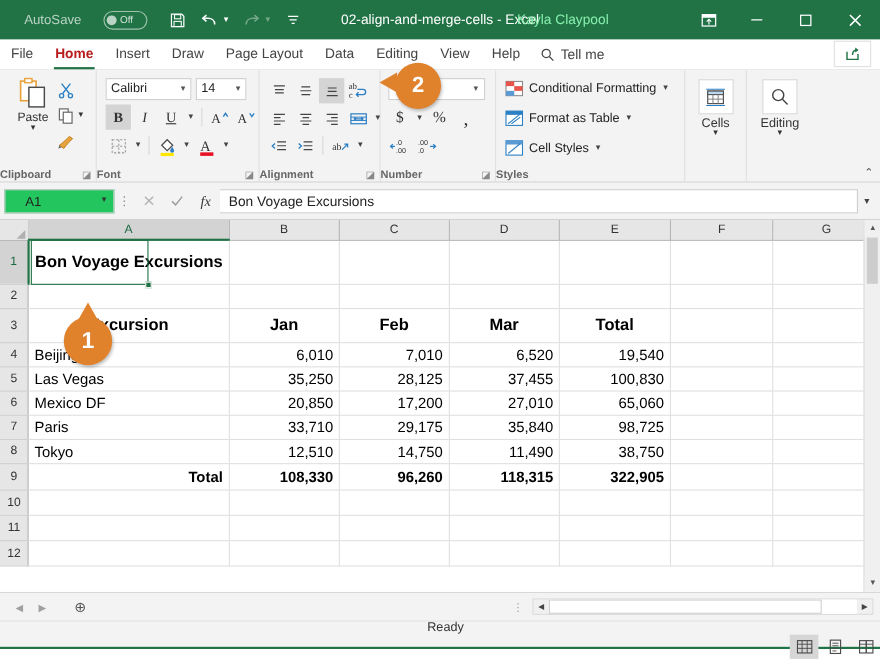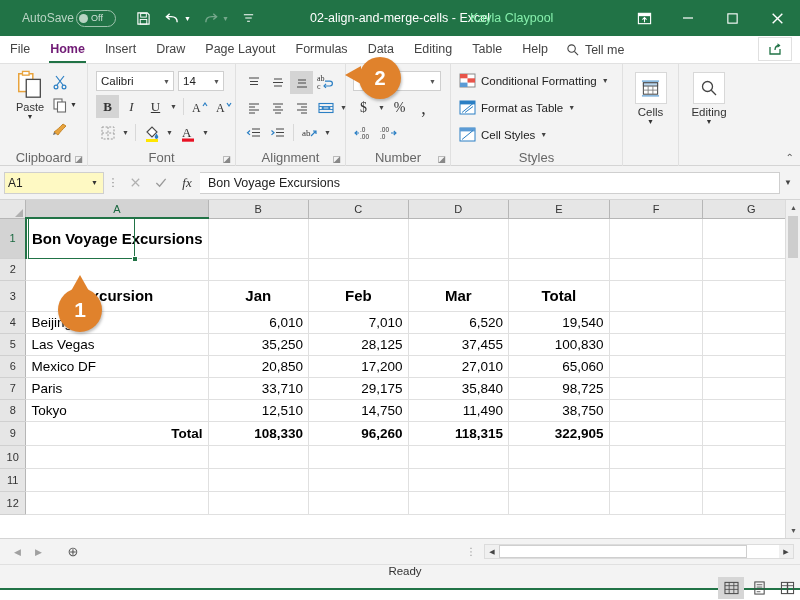--- a/index.html
+++ b/index.html
@@ -7,21 +7,21 @@
     width:800px; height:600px; overflow:hidden;
     font-family:"Liberation Sans", sans-serif;
     background:#fff; position:relative;
     -webkit-font-smoothing:antialiased;
   }
   
   .titlebar {
     height:36px; background:#217346; color:#fff;
     display:flex; align-items:center; position:relative;
   }
-  .autosave-wrap { display:flex; align-items:center; margin-left:22px; gap:2px; }
+  .autosave-wrap { display:flex; align-items:center; margin-left:22px; gap:20px; }
   .autosave-label { font-size:12px; color:#b9d4c4; }
   .toggle {
     width:40px; height:17px; border-radius:9px; border:1px solid #9ec3ad;
     display:flex; align-items:center; padding:0 2px; gap:3px;
   }
   .toggle .knob { width:9px; height:9px; border-radius:50%; background:#b9d4c4; }
   .toggle .off { font-size:9px; color:#cfe2d7; }
   .qat { display:flex; align-items:center; gap:3px; margin-left:14px; }
   .qat-btn {
     width:26px; height:26px; display:flex; align-items:center; justify-content:center;
@@ -46,40 +46,40 @@
   
   .tabbar {
     height:28px; background:#fff; display:flex; align-items:flex-end;
     border-bottom:1px solid #e1e1e1; position:relative;
   }
   .tab {
     padding:0 10px; height:27px; line-height:27px; font-size:12.5px; color:#444;
     position:relative;
   }
   .tab.file { color:#444; }
-  .tab.active { color:#701a75; font-weight:bold; }
+  .tab.active { color:#b91c1c; font-weight:bold; }
   .tab.active:after {
     content:''; position:absolute; left:9px; right:9px; bottom:0;
     height:2.5px; background:#217346;
   }
   .tellme { display:flex; align-items:center; gap:6px; padding:0 8px; height:27px; color:#444; font-size:12.5px;}
   .share-btn {
     position:absolute; right:8px; bottom:2px; width:34px; height:24px;
     border:1px solid #e0e0e0; background:#fff;
     display:flex; align-items:center; justify-content:center;
   }
   
   .ribbon {
     height:102px; background:#f3f3f3; border-bottom:1px solid #d4d4d4;
     display:flex; position:relative;
   }
   .rgroup { position:relative; height:102px; border-right:1px solid #e0e0e0; }
   .rgroup-label {
-    position:absolute; bottom:1px; width:100%; text-align:center;
-    font-size:13px; color:#666;
+    position:absolute; bottom:1px; width:100%; 
+    font-size:10px; color:#666;font-weight:bold;
   }
   .rgroup-launcher {
     position:absolute; bottom:2px; right:4px; font-size:9px; color:#888;
   }
   
   .g-clip { width:88px; }
   .paste-btn {
     position:absolute; left:8px; top:6px; width:44px; text-align:center;
   }
   .paste-lbl { font-size:11px; color:#333; margin-top:1px;}
@@ -138,22 +138,22 @@
   .bigbtn .bx {
     width:32px; height:32px; border:1px solid #d8d8d8; background:#fff;
     margin:0 auto; display:flex; align-items:center; justify-content:center;
   }
   .bigbtn .bl { font-size:11.5px; color:#333; margin-top:2px; }
   .bigbtn .bc { font-size:7px; color:#333; }
   .ribbon-collapse { position:absolute; right:6px; bottom:2px; font-size:10px; color:#555; }
   
   .fbar { height:34px; background:#f3f3f3; display:flex; align-items:center; padding:0 4px; border-bottom:1px solid #d4d4d4;}
   .namebox {
-    width:100px; height:22px; background:#fef9c3; border:1px solid #cfcfcf;
-    display:flex; align-items:center; padding-left:3px; font-size:12px; color:#222;
+    width:100px; height:22px; background:#22c55e; border:1px solid #cfcfcf;
+    display:flex; align-items:center; padding-left:18px; font-size:12px; color:#222;
   }
   .namebox .cr { margin-left:auto; margin-right:5px; font-size:7px; color:#333; }
   .fb-dots { width:18px; text-align:center; color:#888; font-size:11px; letter-spacing:0;}
   .fb-icons { display:flex; align-items:center; gap:0px; }
   .fb-ic { width:26px; height:22px; display:flex; align-items:center; justify-content:center; font-size:13px;}
   .fb-input {
     flex:1; height:22px; background:#fff; border:1px solid #cfcfcf; border-left:none;
     display:flex; align-items:center; padding-left:8px; font-size:12.5px; color:#222;
     margin-left:0px;
   }
@@ -324,24 +324,23 @@
     </span>
   </div>
 </div>
 
 <div class="tabbar">
   <div class="tab file">File</div>
   <div class="tab active">Home</div>
   <div class="tab">Insert</div>
   <div class="tab">Draw</div>
   <div class="tab">Page Layout</div>
-  <div class="tab">Formulas</div>
   <div class="tab">Data</div>
   <div class="tab">Editing</div>
-  <div class="tab">Table</div>
+  <div class="tab">View</div>
   <div class="tab">Help</div>
   <div class="tellme">
     <span>
       <svg width="13" height="13" viewBox="0 0 14 14">
           <circle cx="6" cy="6" r="4" fill="none" stroke="#444" stroke-width="1.2"></circle>
           <path d="M9 9l4 4" stroke="#444" stroke-width="1.2"></path>
         </svg>
     </span>
     <span>Tell me</span>
   </div>

